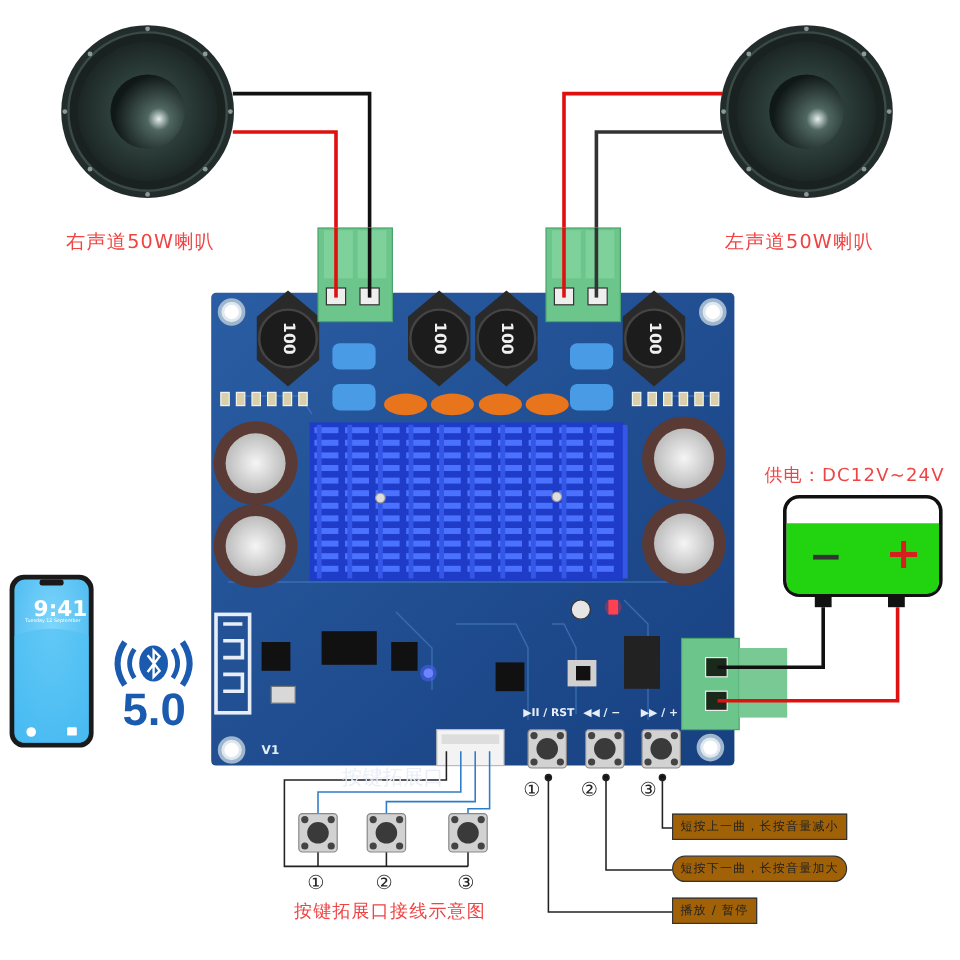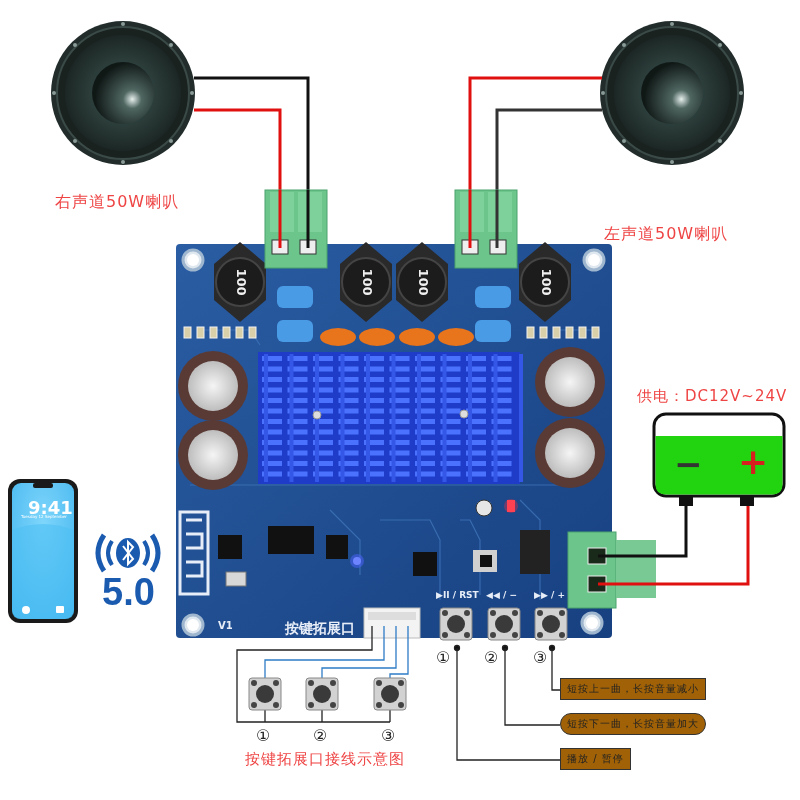--- a/index.html
+++ b/index.html
@@ -454,31 +454,31 @@
     <path d="M104,535 Q92,553 104,571" stroke="#1a5bb0" stroke-width="5" fill="none"></path>
     <path d="M112,541 Q104,553 112,565" stroke="#1a5bb0" stroke-width="4" fill="none"></path>
     <path d="M152,535 Q164,553 152,571" stroke="#1a5bb0" stroke-width="5" fill="none"></path>
     <path d="M144,541 Q152,553 144,565" stroke="#1a5bb0" stroke-width="4" fill="none"></path>
     <ellipse cx="128" cy="553" rx="12" ry="15" fill="#1a5bb0"></ellipse>
     <path d="M123,546 L133,559 L128,564 L128,542 L133,547 L123,560" stroke="#fff" stroke-width="2" fill="none"></path>
   </g>
 </svg>
 
 <div class="lbl" style="left:55px;top:192px;">右声道50W喇叭</div>
-<div class="lbl" style="left:604px;top:192px;margin-top:32px;">左声道50W喇叭</div>
+<div class="lbl" style="left:604px;top:192px;">左声道50W喇叭</div>
 <div class="lbl" style="left:637px;top:387px;font-size:15px;">供电：DC12V~24V</div>
 
 <div class="abs" style="left:674px;top:447px;font-size:34px;font-weight:bold;color:#333;line-height:1;">−</div>
 <div class="abs" style="left:738px;top:444px;font-size:36px;font-weight:bold;color:#d62020;line-height:1;">+</div>
 
 <div class="abs" style="left:28px;top:497px;font-size:18px;color:#fff;font-weight:bold;">9:41</div>
 <div class="abs" style="left:21px;top:514px;font-size:4px;color:#fff;">Tuesday 12 September</div>
 <div class="abs" style="left:102px;top:571px;font-size:38px;font-weight:bold;color:#1a5bb0;font-family:'Liberation Sans',sans-serif;">5.0</div>
 
-<div class="abs" style="left:285px;top:620px;font-size:14px;font-weight:bold;color:#e8eef8;">按键拓展口</div>
+<div class="abs" style="left:285px;top:636px;font-size:17px;font-weight:normal;color:#e8eef8;">按键拓展口</div>
 <div class="abs" style="left:218px;top:620px;font-size:10px;font-weight:bold;color:#e8eef8;">V1</div>
 <div class="abs" style="left:436px;top:590px;font-size:9px;font-weight:bold;color:#e8eef8;">▶II / RST</div>
 <div class="abs" style="left:486px;top:590px;font-size:9px;font-weight:bold;color:#e8eef8;">◀◀ / −</div>
 <div class="abs" style="left:534px;top:590px;font-size:9px;font-weight:bold;color:#e8eef8;">▶▶ / +</div>
 
 <div class="num" style="left:436px;top:648px;">①</div>
 <div class="num" style="left:484px;top:648px;">②</div>
 <div class="num" style="left:533px;top:648px;">③</div>
 
 <div class="callout" style="left:560px;top:678px;">短按上一曲，长按音量减小</div>

